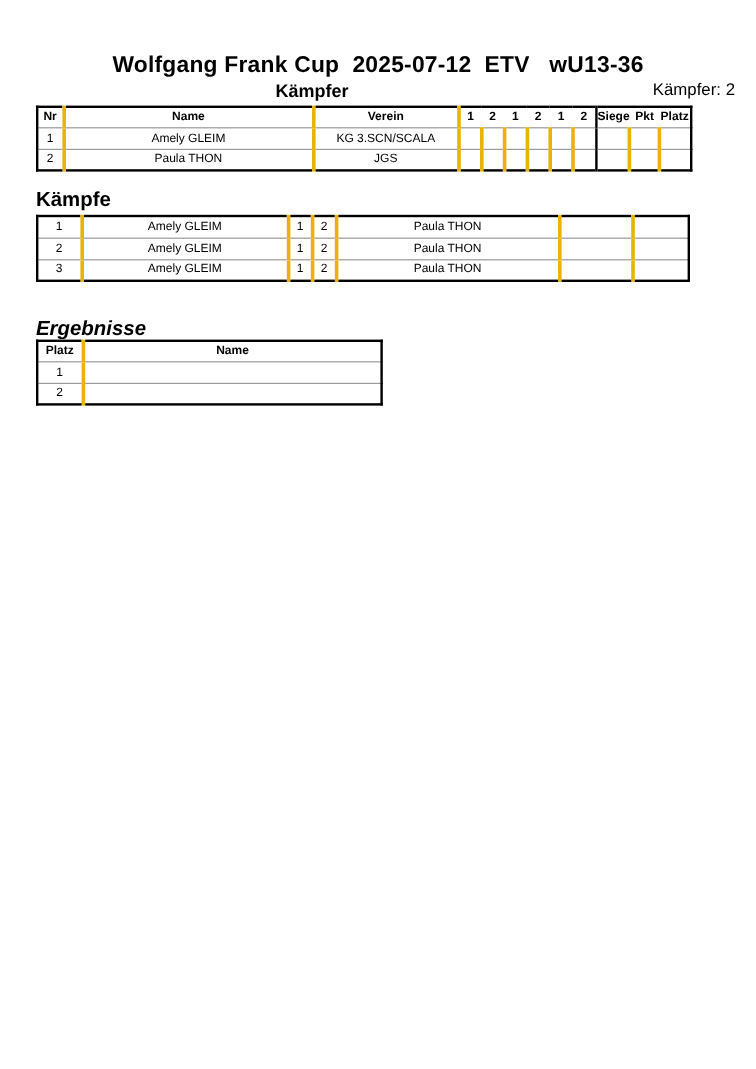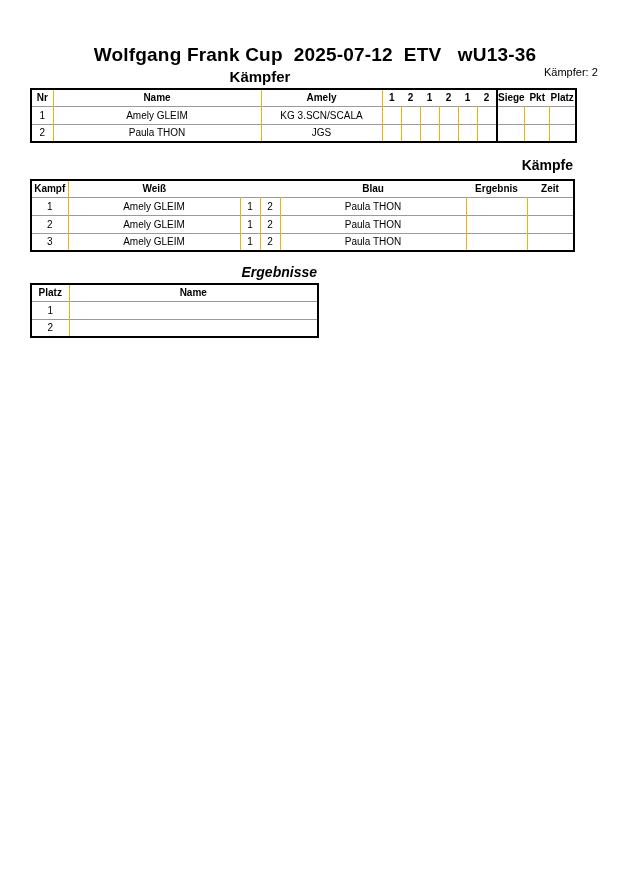--- a/index.html
+++ b/index.html
@@ -13,41 +13,41 @@
 
   .doc-title {
     top:44px; left:0; width:630px; text-align:center;
     font-size:19px; font-weight:bold; white-space:pre; letter-spacing:0.2px;
   }
   .sub-kaempfer {
     top:68px; left:30px; width:460px; text-align:center;
     font-size:15px; font-weight:bold;
   }
   .fighter-count {
-    top:66px; left:544px; font-size:11px;
+    top:66px; left:544px; font-size:14px;
   }
   .section-heading {
-    font-size:14px; font-weight:bold; text-align:right;
+    font-size:17px; font-weight:bold; text-align:left;
   }
   .h-kaempfe { top:157px; left:30px; width:543px; }
   .h-ergebnisse { top:264px; left:30px; width:287px;font-style:italic; }
 
   table.sheet {
     border-collapse:collapse; table-layout:fixed;
     border:2px solid #000; background:#fff;
   }
   table.sheet td {
     height:17px; padding:0; vertical-align:middle;
     font-size:10px; white-space:nowrap; overflow:visible;
     text-align:center;
   }
   table.sheet tr.r18 td { height:18px; }
   table.sheet tr + tr td { border-top:1px solid #9a9a9a; }
   td.hd { font-weight:bold; }
-  td.vr { border-right:1px solid #eab308; }
+  td.vr { border-right:3px solid #eab308; }
   td.thl { border-left:2px solid #000; }
   td.lft { text-align:left; padding-left:2px; }
   td.namecell { text-align:left; padding-left:5px; }
 
   .t-kaempfer { top:88px;  left:30px; }
   .t-kaempfe  { top:179px; left:30px; }
   .t-ergebnisse { top:283px; left:30px; }
 </style>
 </head>
 <body>
@@ -68,21 +68,21 @@
       <col style="width:19px">
       <col style="width:20px">
     <col style="width:25px">
       <col style="width:25px">
       <col style="width:26px">
   </colgroup>
   <tbody>
       <tr>
     <td class="hd vr lft">Nr</td>
     <td class="hd vr">Name</td>
-    <td class="hd vr">Amely</td>
+    <td class="hd vr">Verein</td>
     <td class="hd">1</td>
     <td class="hd">2</td>
     <td class="hd">1</td>
     <td class="hd">2</td>
     <td class="hd">1</td>
     <td class="hd">2</td>
     <td class="hd thl lft">Siege</td>
     <td class="hd lft">Pkt</td>
     <td class="hd lft">Platz</td>
   </tr>
@@ -123,29 +123,20 @@
   <colgroup>
     <col style="width:37px">
       <col style="width:172px">
       <col style="width:20px">
     <col style="width:20px">
       <col style="width:186px">
       <col style="width:61px">
     <col style="width:47px">
   </colgroup>
   <tbody>
-      <tr>
-    <td class="hd vr lft">Kampf</td>
-    <td class="hd">Weiß</td>
-    <td></td>
-    <td></td>
-    <td class="hd">Blau</td>
-    <td class="hd">Ergebnis</td>
-    <td class="hd">Zeit</td>
-  </tr>
   <tr class="r18">
     <td class="vr">1</td>
     <td class="vr namecell">Amely GLEIM</td>
     <td class="vr">1</td>
     <td class="vr">2</td>
     <td class="vr namecell">Paula THON</td>
     <td class="vr"></td>
     <td></td>
   </tr>
   <tr class="r18">

